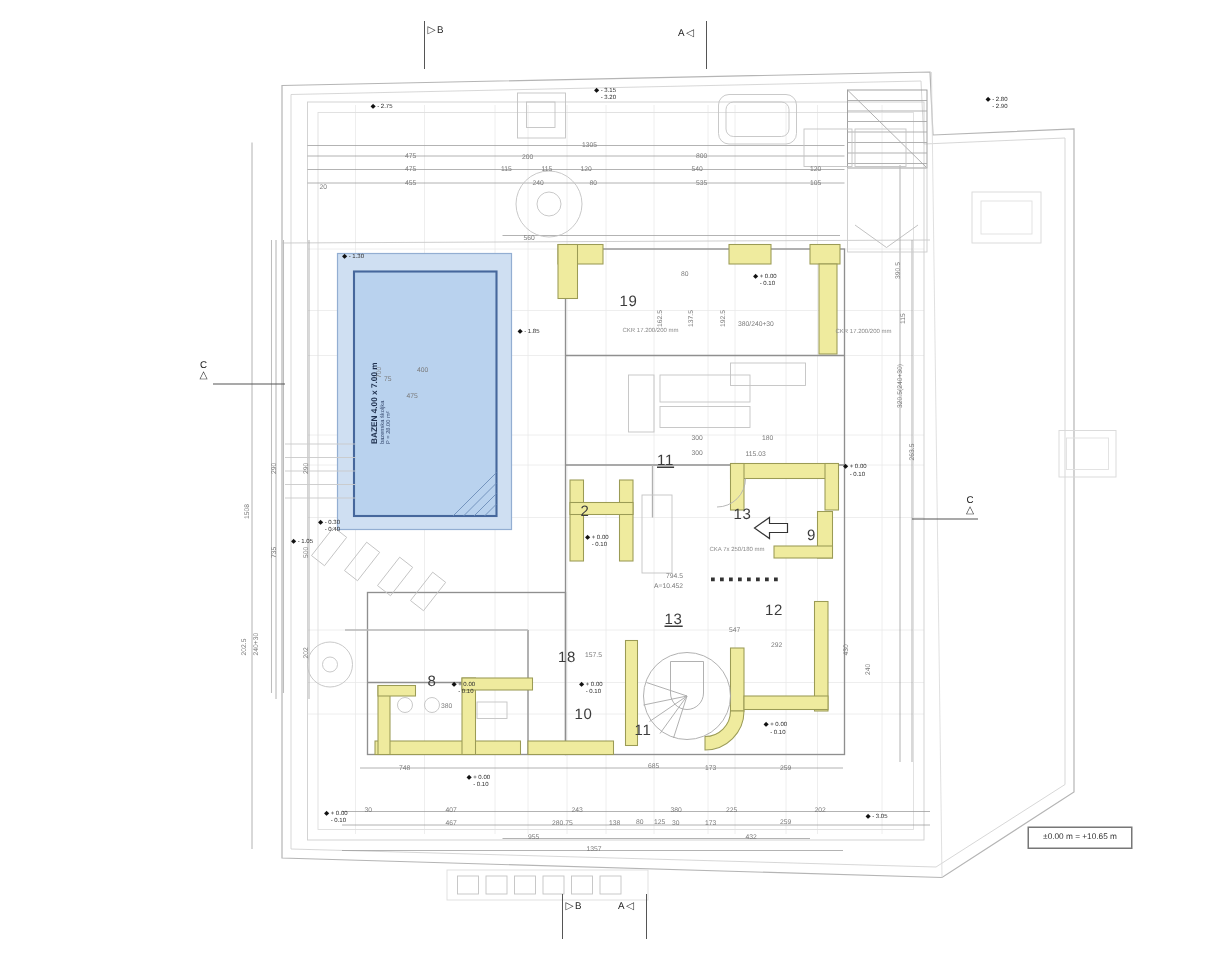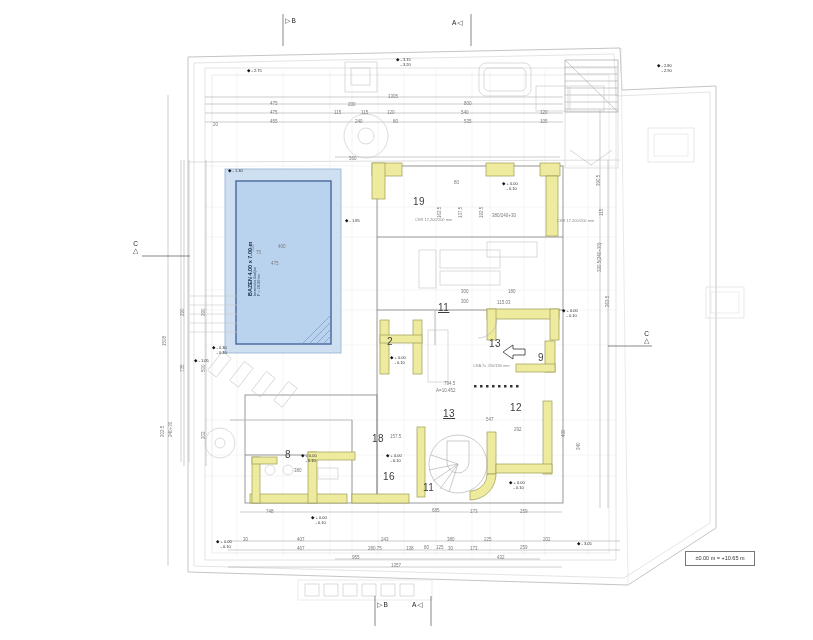--- a/index.html
+++ b/index.html
@@ -238,21 +238,21 @@
 <div id="annotations">
       <span class="room-label" style="left: 413px; top: 196px;">19</span>
       <span class="room-label" style="left: 438px; top: 302px; text-decoration: underline;">11</span>
       <span class="room-label" style="left: 387px; top: 336px;">2</span>
       <span class="room-label" style="left: 489px; top: 338px;">13</span>
       <span class="room-label" style="left: 538px; top: 352px;">9</span>
       <span class="room-label" style="left: 372px; top: 389px; margin-top: 44px;">18</span>
       <span class="room-label" style="left: 443px; top: 408px; text-decoration: underline;">13</span>
       <span class="room-label" style="left: 510px; top: 402px;">12</span>
       <span class="room-label" style="left: 285px; top: 449px;">8</span>
-      <span class="room-label" style="left: 383px; top: 471px;">16</span>
+      <span class="room-label" style="left: 383px; top: 471px;">10</span>
       <span class="room-label" style="left: 423px; top: 482px;">11</span>
       <span class="dim-label" style="left: 388px; top: 94px;">1305</span>
       <span class="dim-label" style="left: 270px; top: 101px;">475</span>
       <span class="dim-label" style="left: 270px; top: 110px;">475</span>
       <span class="dim-label" style="left: 270px; top: 119px;">455</span>
       <span class="dim-label" style="left: 213px; top: 122px;">20</span>
       <span class="dim-label" style="left: 348px; top: 102px;">200</span>
       <span class="dim-label" style="left: 334px; top: 110px;">115</span>
       <span class="dim-label" style="left: 361px; top: 110px;">115</span>
       <span class="dim-label" style="left: 387px; top: 110px;">120</span>

